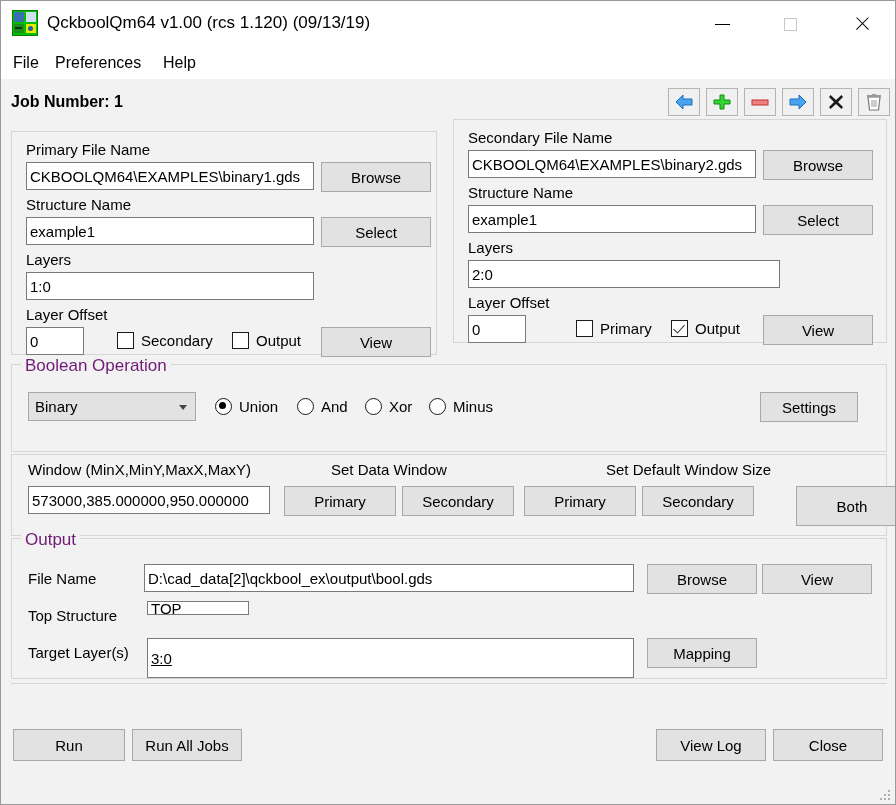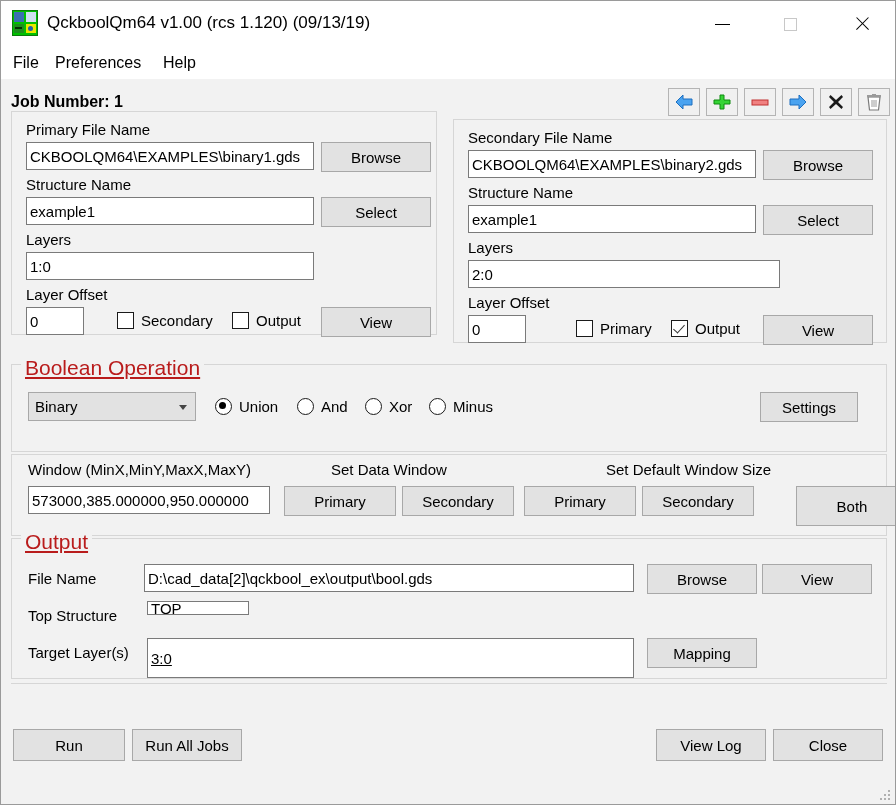--- a/index.html
+++ b/index.html
@@ -158,27 +158,26 @@
     border: 1px solid #d6d6d6;
     box-sizing: border-box;
     background: transparent;
   }
   .group-title {
     position: absolute;
     top: -9px;
     left: 9px;
     background: #f2f2f2;
     padding: 0 4px;
-    font-size: 21px;
-    color: #b91c1c;
-    white-space: nowrap;
-    text-decoration: underline;
-  }
-
-  .grp-primary   { left: 10px;  top: 32px;  width: 426px; height: 224px; }
+    font-size: 17px;
+    color: #701a75;
+    white-space: nowrap;
+  }
+
+  .grp-primary   { left: 10px;  top: 52px;  width: 426px; height: 224px; }
   .grp-secondary { left: 452px; top: 40px;  width: 434px; height: 224px; padding-left: 35px; }
   .grp-bool      { left: 10px;  top: 285px; width: 876px; height: 88px; }
   .grp-window    { left: 10px;  top: 375px; width: 876px; height: 82px; }
   .grp-output    { left: 10px;  top: 459px; width: 876px; height: 141px; }
 
   .sep-line {
     position: absolute;
     left: 10px; top: 604px;
     width: 876px; height: 1px;
     background: #d6d6d6;

